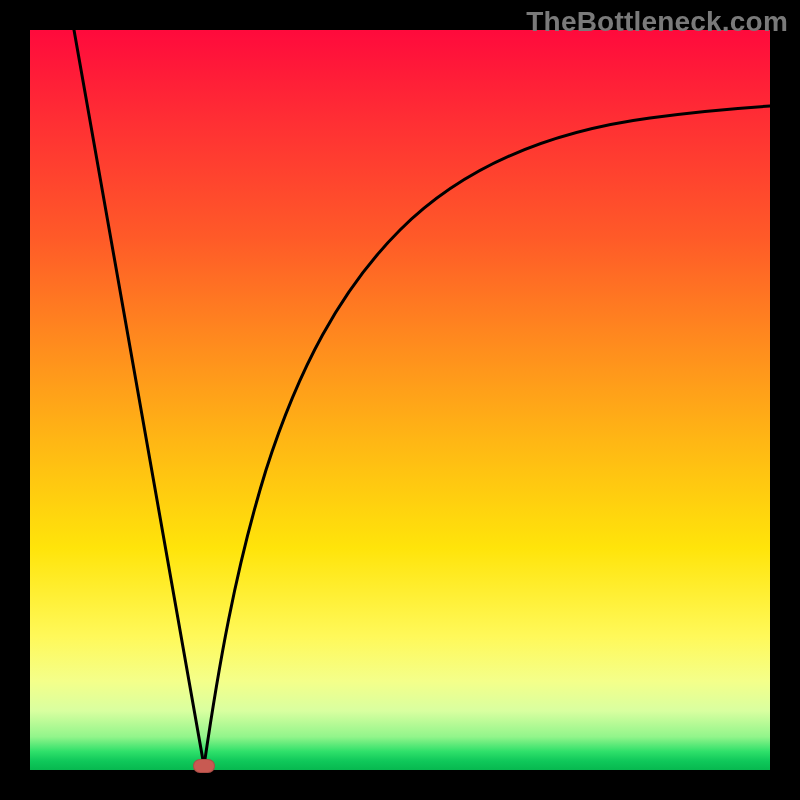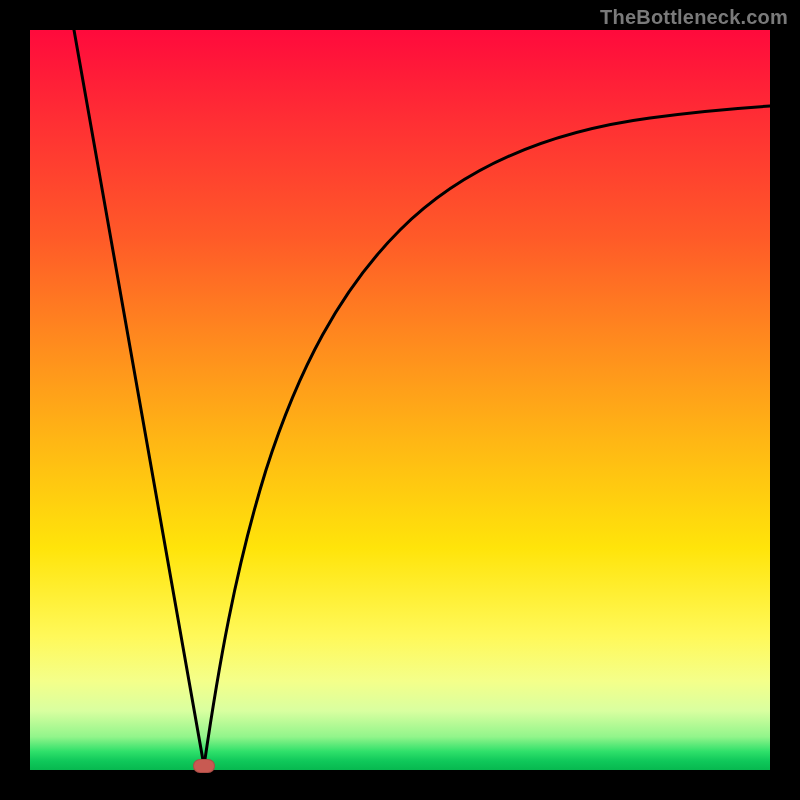--- a/index.html
+++ b/index.html
@@ -47,21 +47,21 @@
     top: 0;
     width: 740px;
     height: 740px;
     overflow: visible;
   }
   .watermark {
     position: absolute;
     top: 6px;
     right: 12px;
     color: #7a7a7a;
-    font-size: 20px;
+    font-size: 28px;
     font-weight: 600;
     letter-spacing: 0.2px;
     user-select: none;
   }
   .dot {
     position: absolute;
     width: 22px;
     height: 14px;
     border-radius: 7px;
     background: #c85a52;

